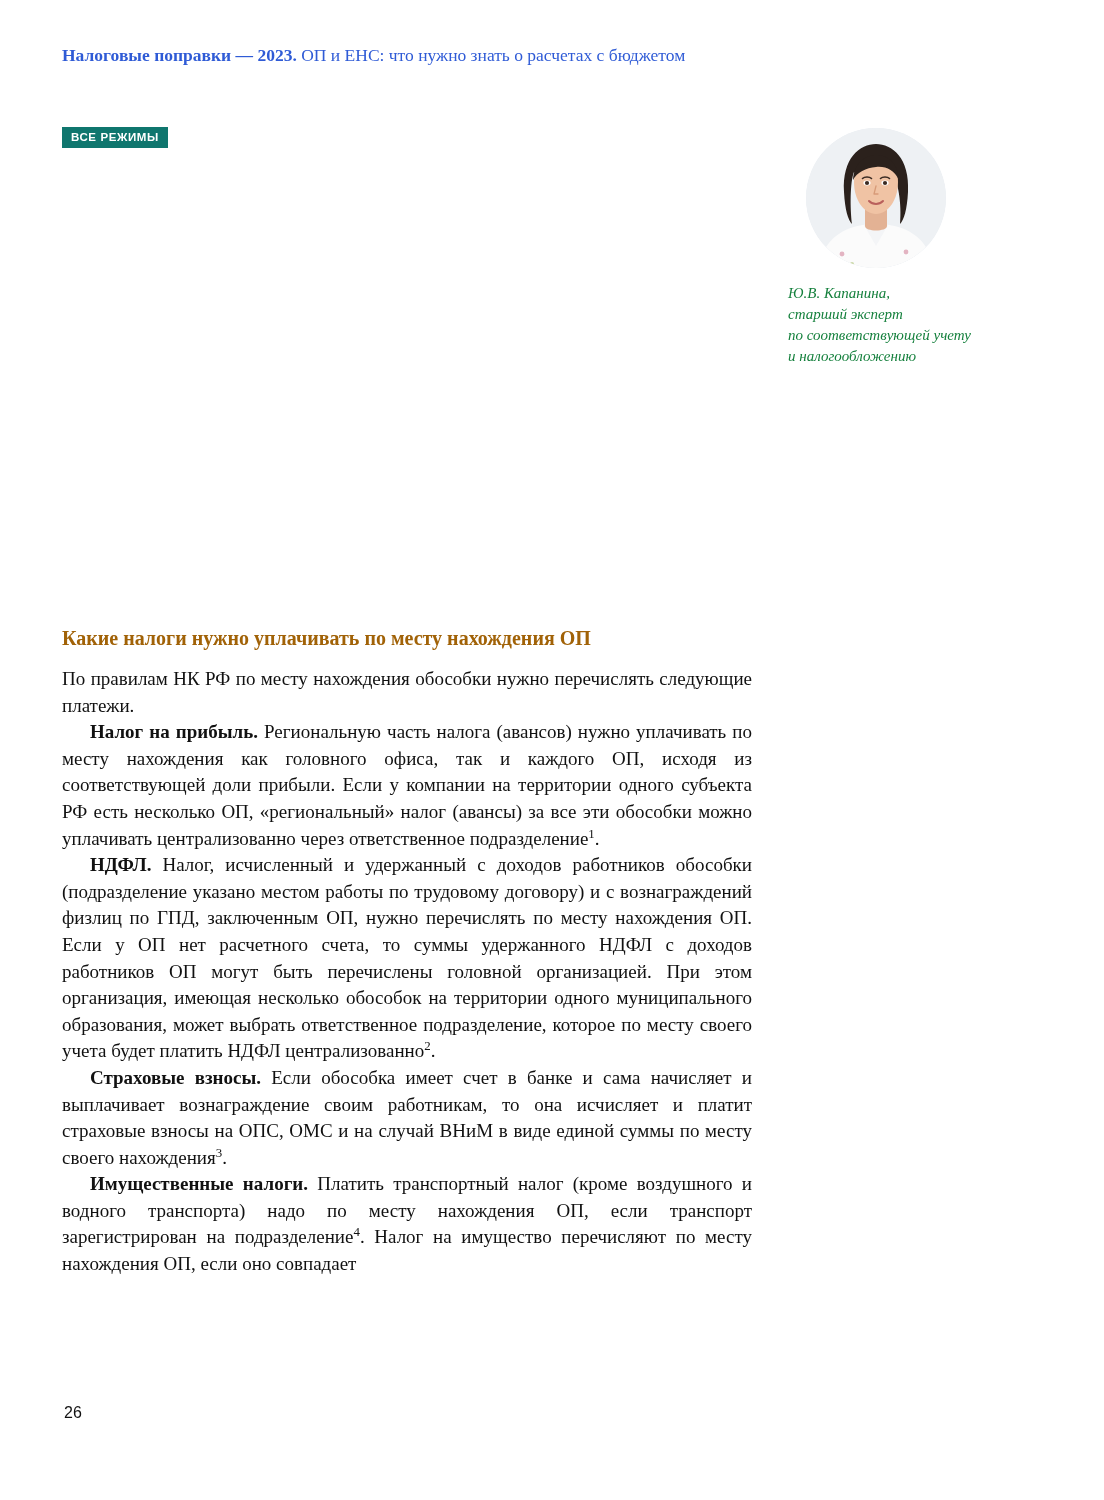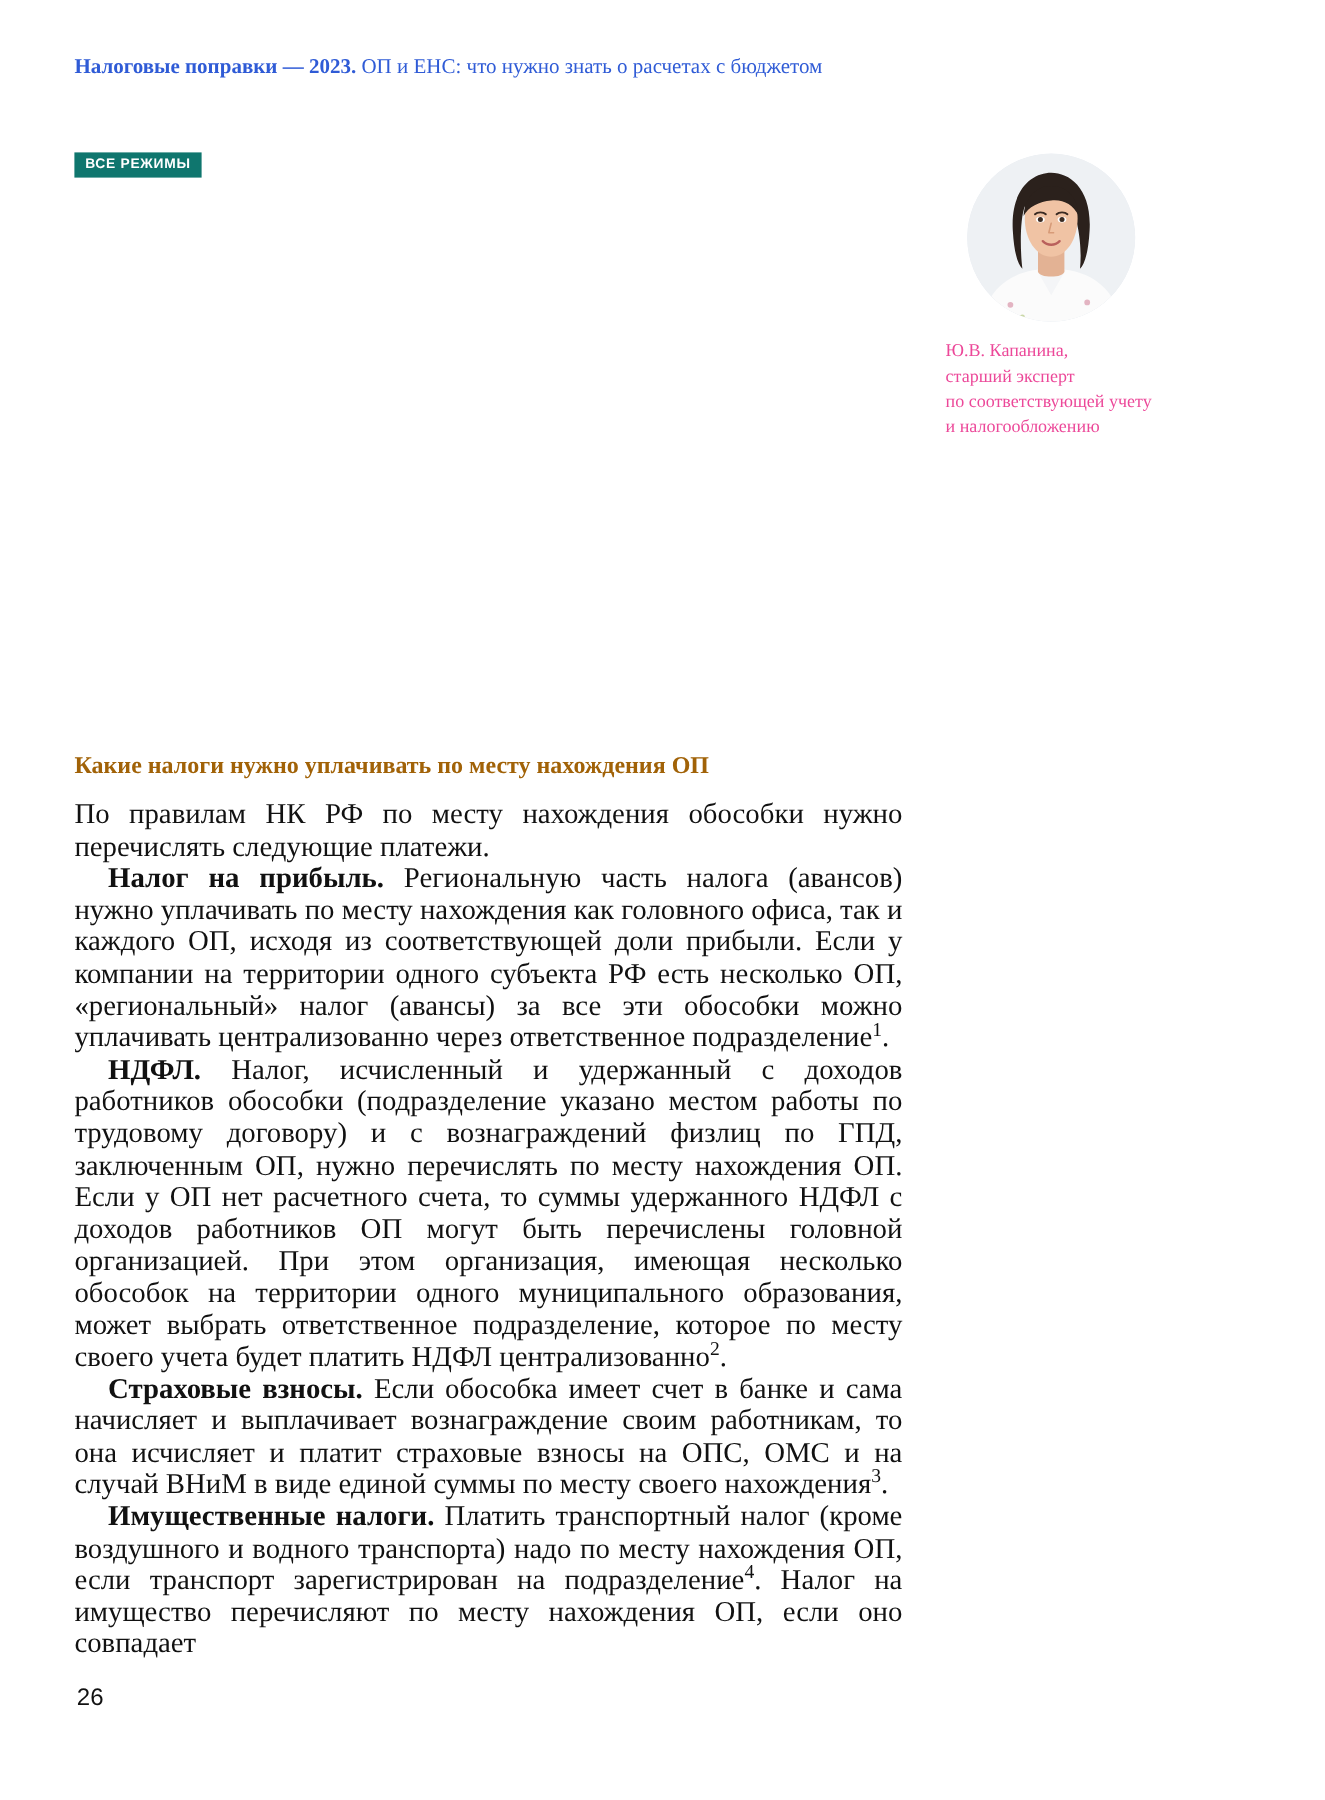--- a/index.html
+++ b/index.html
@@ -82,23 +82,24 @@
     border-radius: 50%;
     overflow: hidden;
     background: #e9edf2;
   }
   .author-caption {
     position: absolute;
     left: 788px;
     top: 283px;
     width: 230px;
     font-family: "Liberation Serif", serif;
+    font-style: italic;
     font-size: 15px;
     line-height: 21px;
-    color: #ec4899;
+    color: #15803d;
   }
 
   
   .headline {
     position: absolute;
     left: 60px;
     top: 404px;
     width: 820px;
     font-family: "Liberation Serif", serif;
     font-weight: bold;
@@ -118,21 +119,21 @@
   .subhead {
     font-family: "Liberation Serif", serif;
     font-weight: bold;
     font-size: 20px;
     line-height: 27px;
     margin: 0 0 14px 0;
     color: #a16207;
   }
   .para {
     font-family: "Liberation Serif", serif;
-    font-size: 24px;
+    font-size: 19px;
     line-height: 26.6px;
     margin: 0;
     text-align: justify;
     color: #111;
     hyphens: manual;
   }
   .para.indent {
     text-indent: 28px;
   }
   .para b {
@@ -157,21 +158,21 @@
   }
   .footnotes div { margin-bottom: 1px; }
   .footnotes b { font-weight: bold; }
 
   
   .folio {
     position: absolute;
     left: 64px;
     top: 1404px;
     font-family: "Liberation Sans", sans-serif;
-    font-size: 20px;
+    font-size: 16px;
     color: #111;
   }
 </style>
 </head>
 <body>
 
 <div class="page">
 
   <div class="runhead">
     <span class="rh-strong">Налоговые поправки — 2023.</span><span class="rh-rest"> ОП и ЕНС: что нужно знать о расчетах с бюджетом</span>

